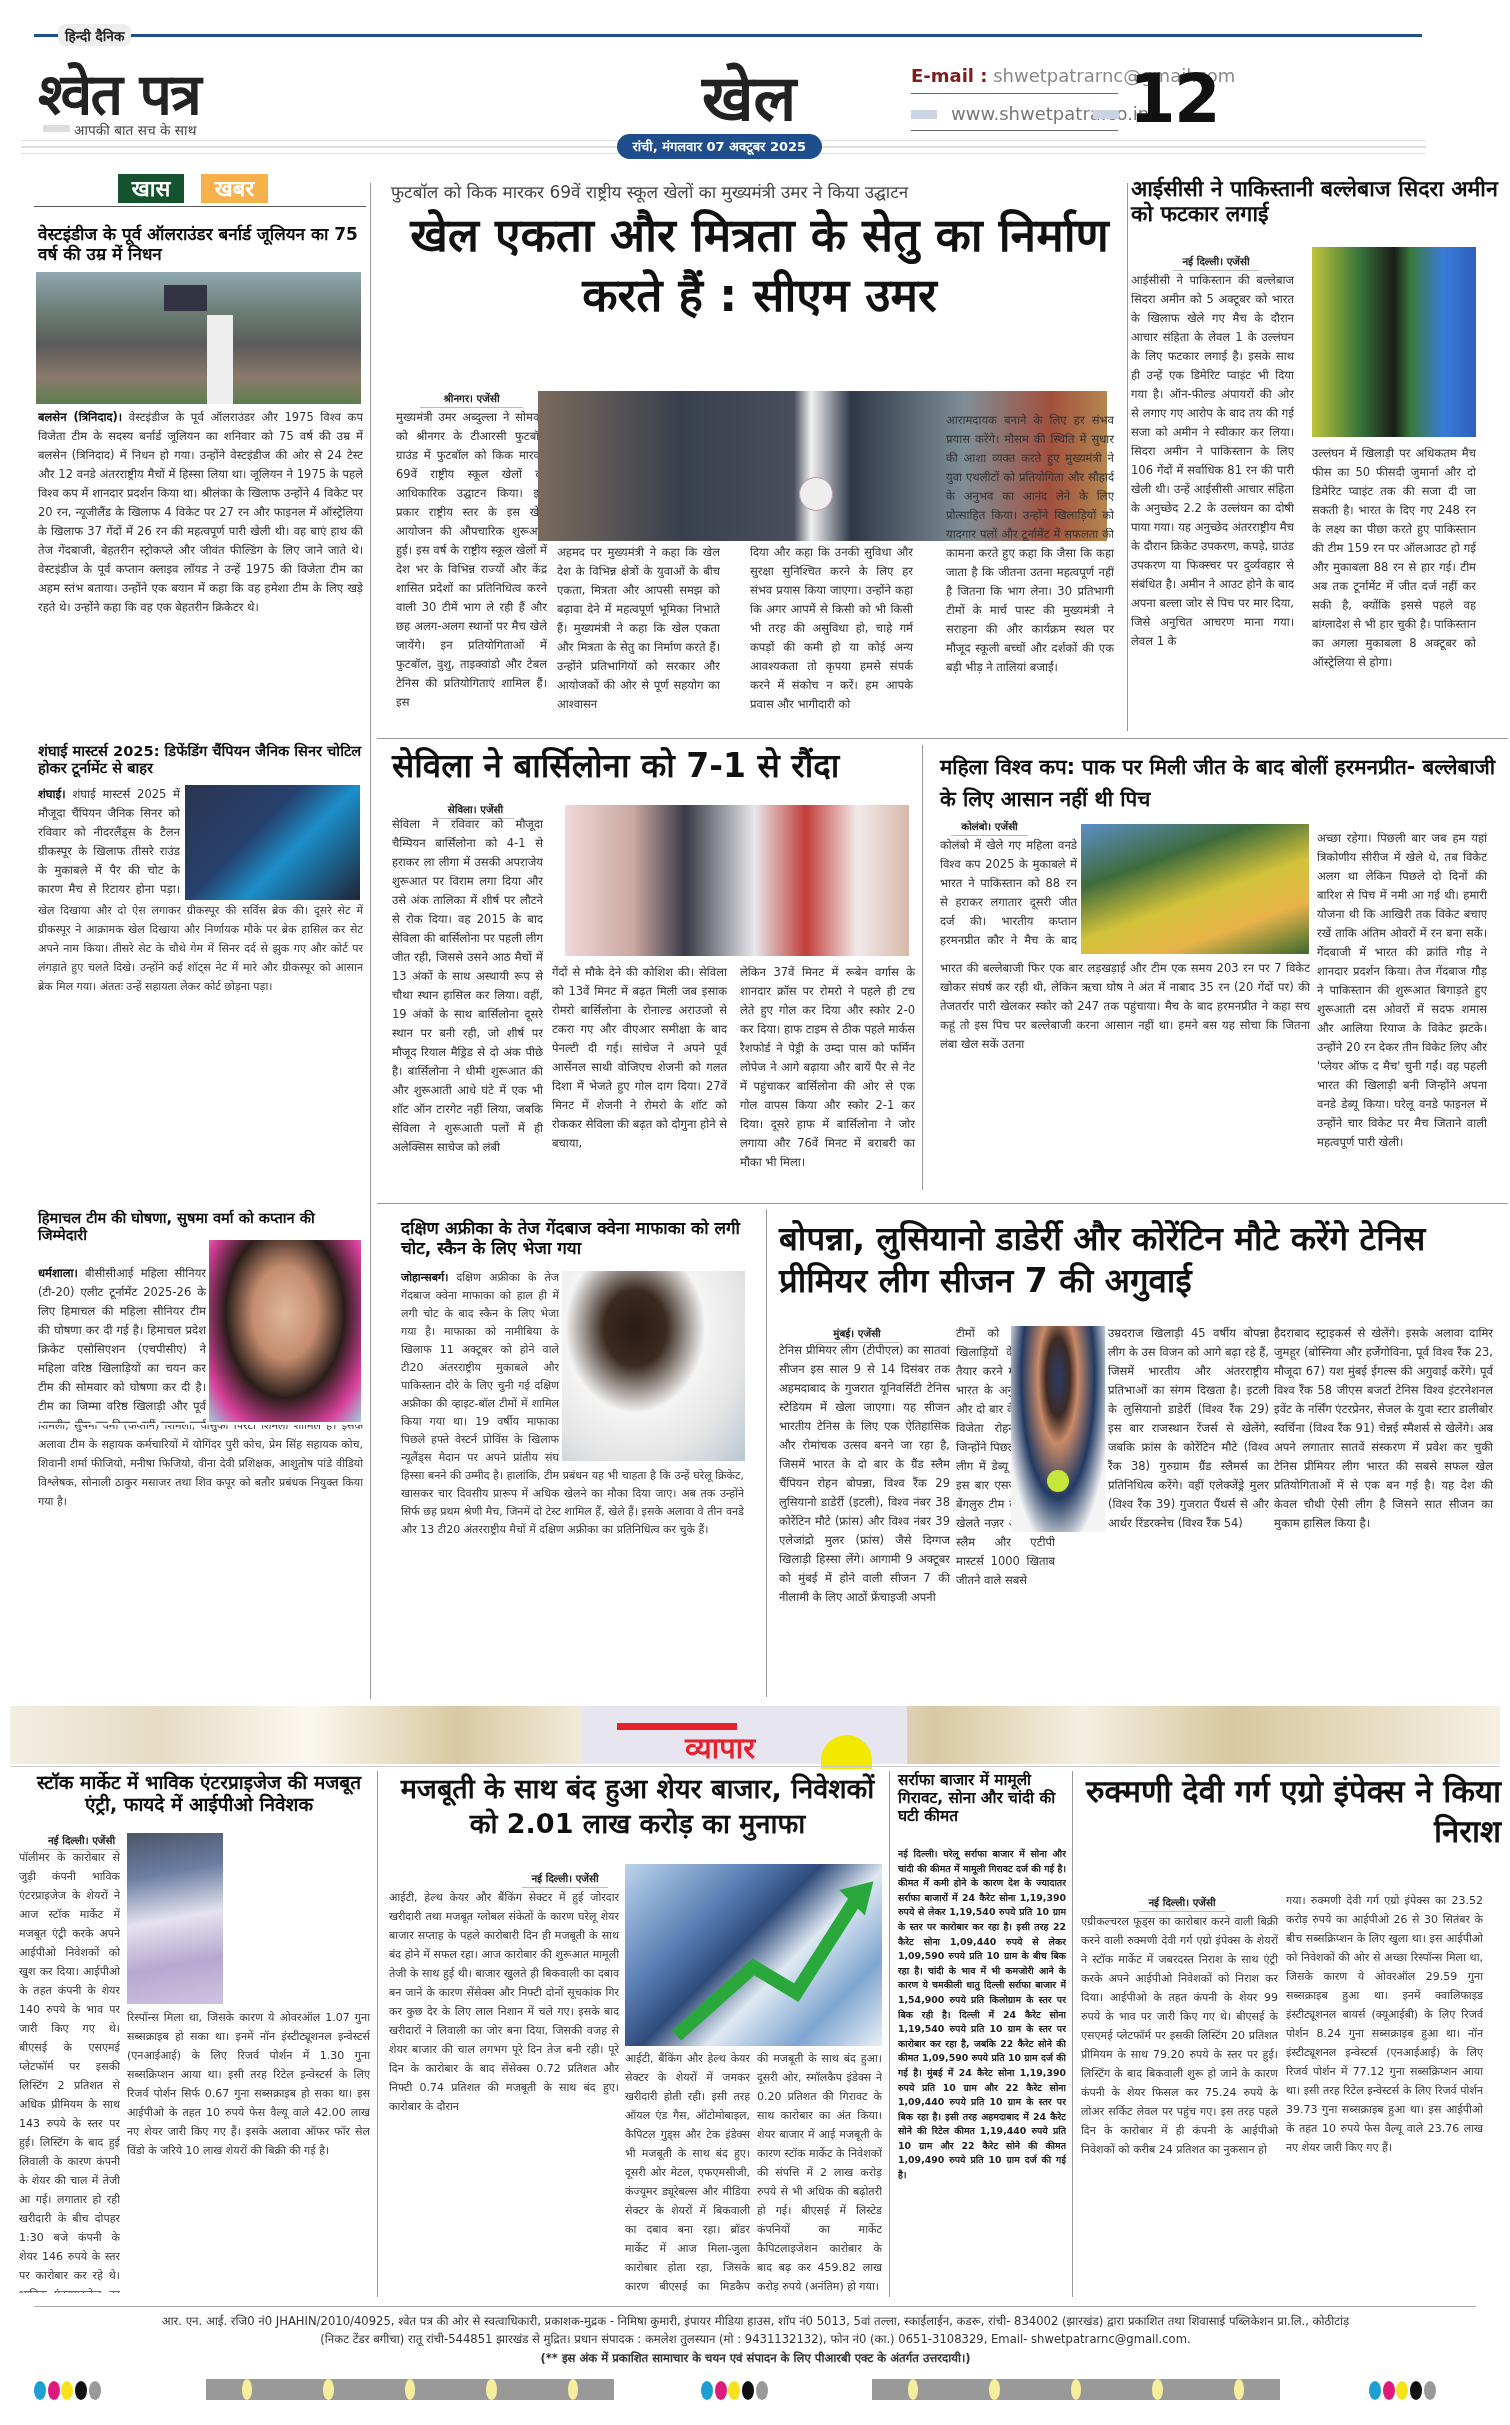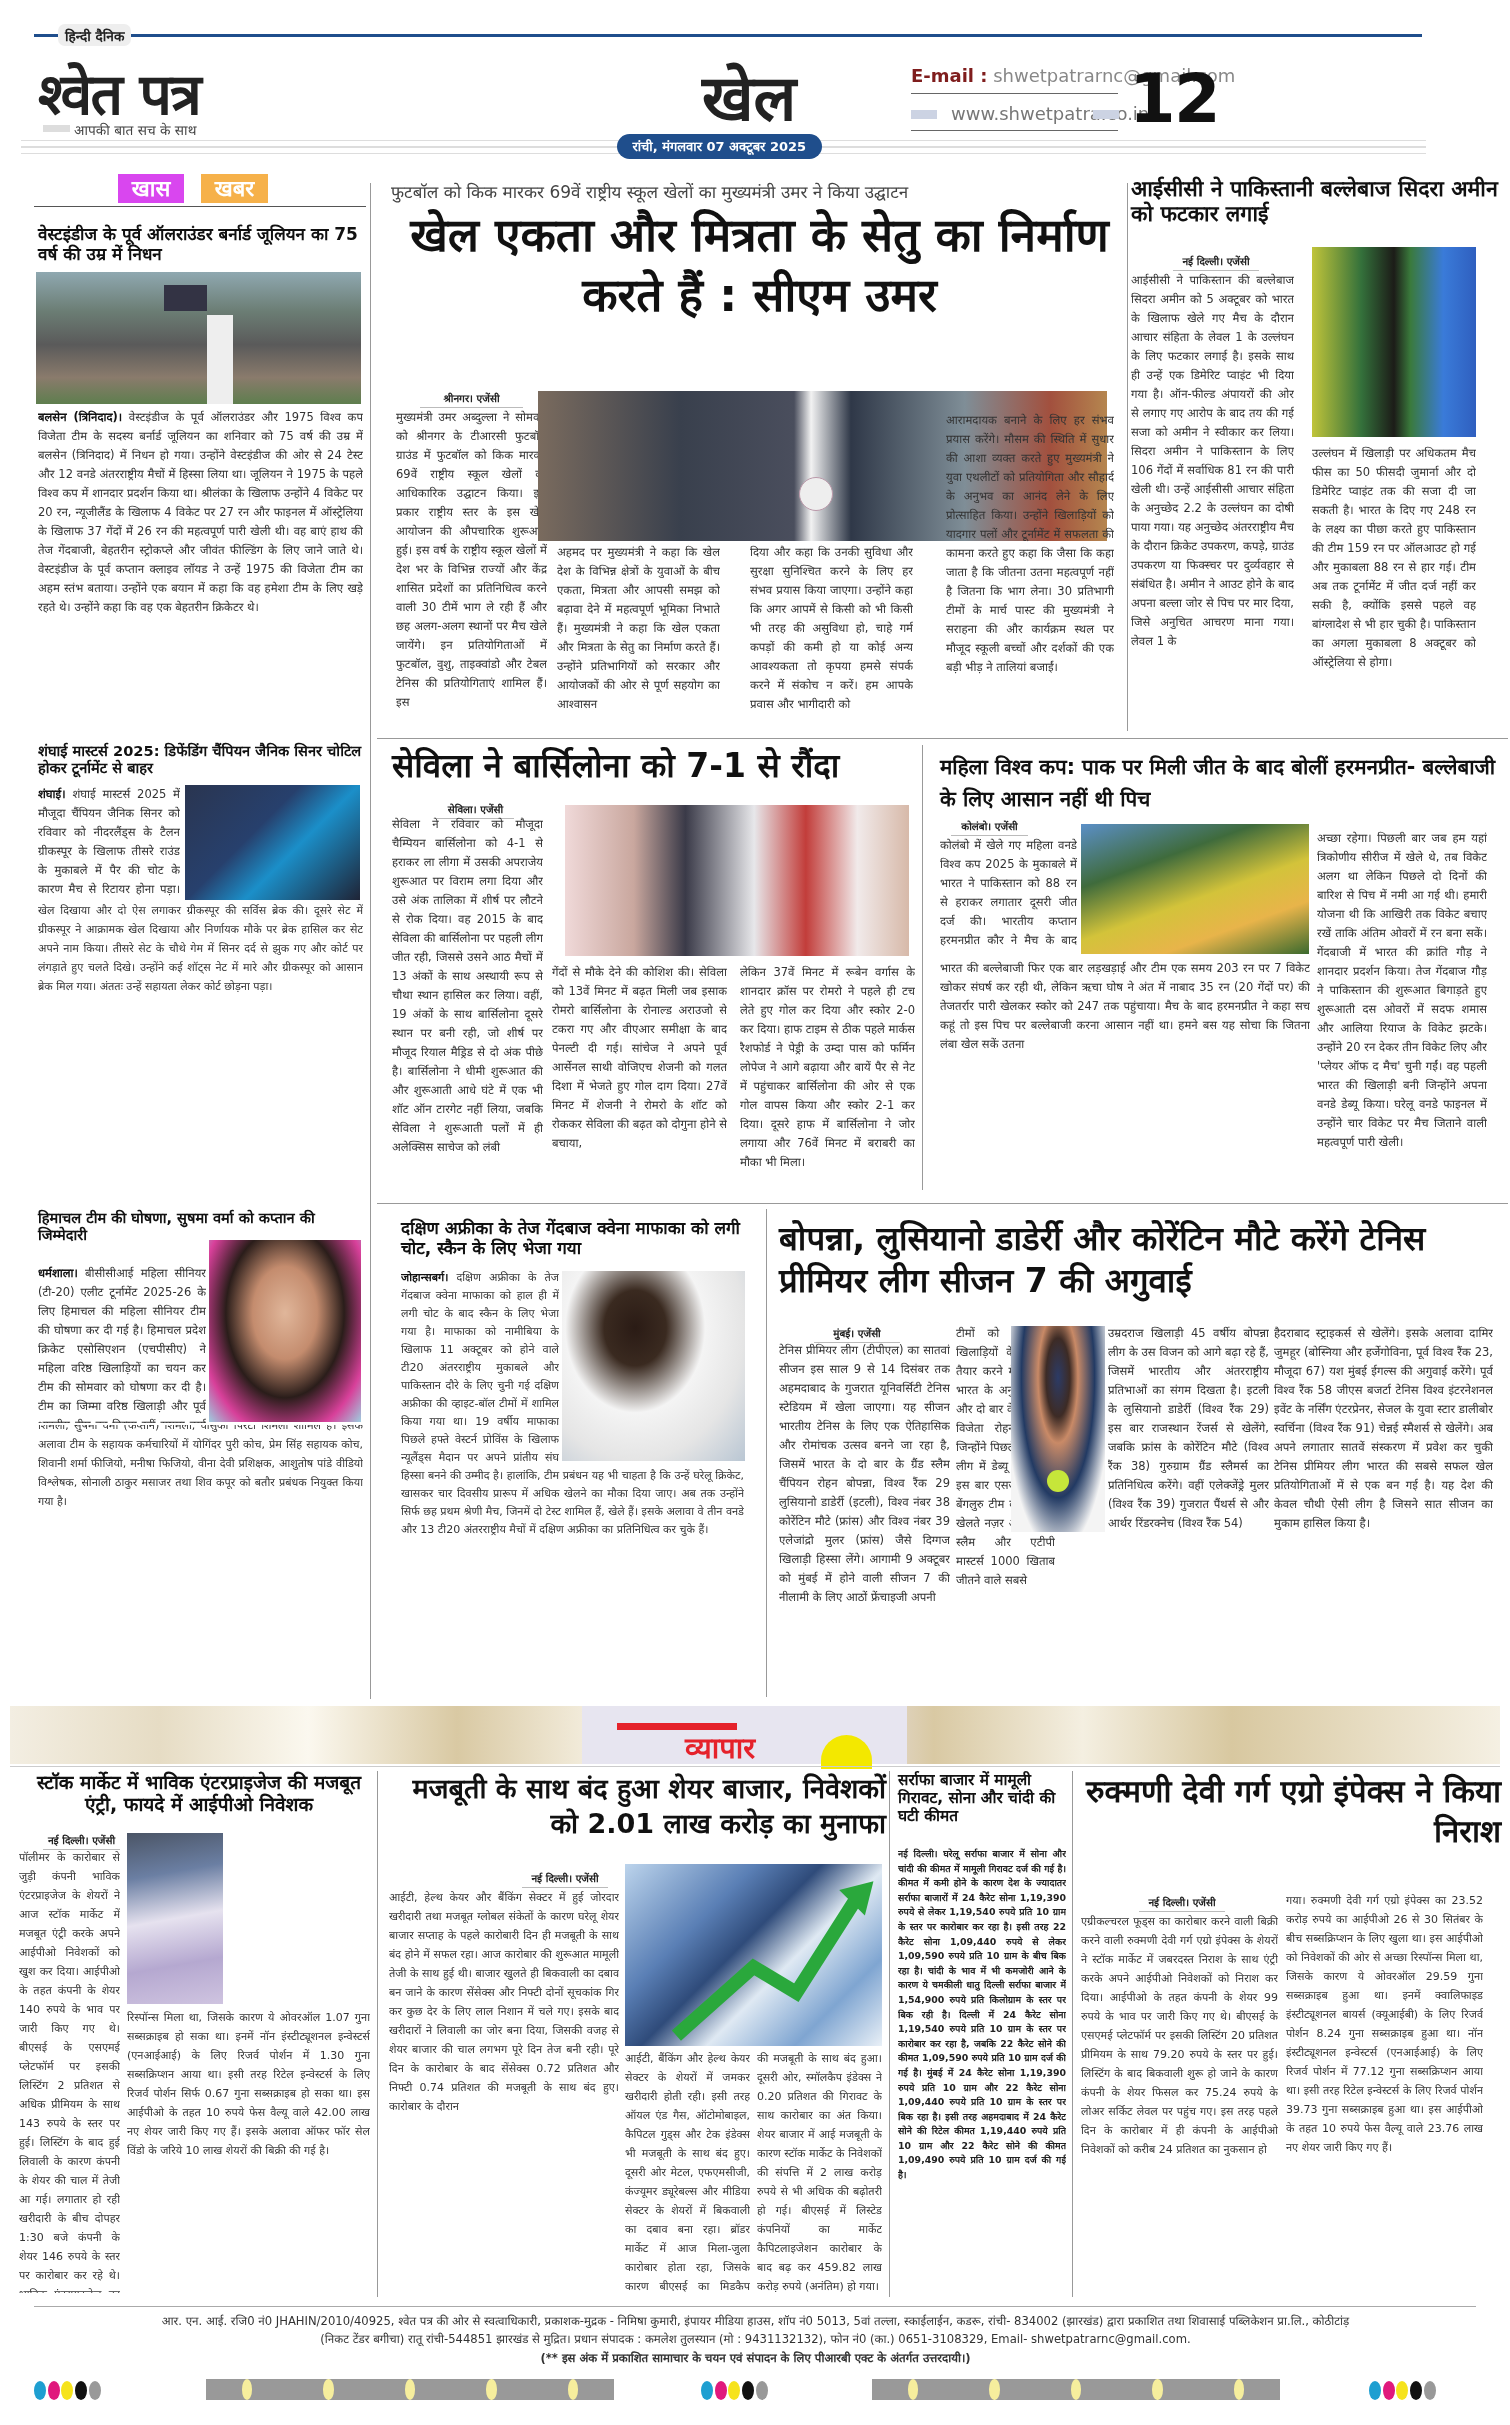--- a/index.html
+++ b/index.html
@@ -24,21 +24,21 @@
 .date-pill{left:617px;top:134px;background:#1f4e8c;color:#fff;border-radius:17px;padding:3.4px 15.4px;font-size:13px;font-weight:bold}
 .email{left:911px;top:65px;font-size:18px;color:#888}
 .email b{color:#7f1d1d}
 .email-line1{left:911px;top:93px;width:207px;height:0.9px;background:#666}
 .web{left:951px;top:103px;font-size:18px;color:#777}
 .web-bar-l{left:911px;top:110px;width:26px;height:8.6px;background:#ccd3e3}
 .web-bar-r{left:1093px;top:110px;width:26px;height:8.6px;background:#ccd3e3}
 .email-line2{left:911px;top:130px;width:207px;height:0.9px;background:#666}
 .page-no{left:1129px;top:60px;font-size:67px;font-weight:bold;color:#111;letter-spacing:-1.7px}
 
-.khas{left:118px;top:174px;background:#d946ef;color:#fff;font-size:22px;font-weight:bold;padding:0 13.7px;height:29px;line-height:29px}
+.khas{left:118px;top:174px;background:#14532d;color:#fff;font-size:22px;font-weight:bold;padding:0 13.7px;height:29px;line-height:29px}
 .khabar{left:201px;top:174px;background:#f6b14a;color:#fff;font-size:22px;font-weight:bold;padding:0 13.7px;height:29px;line-height:29px}
 
 .coins{left:10.3px;top:1706px;width:1490px;height:58px;background:linear-gradient(90deg,#f3eee2,#e6dcc4 10%,#fbf8ef 20%,#d9c9a3 30%,#f6f1e4 40%,#ece7f4 45%,#ece7f4 55%,#d9c9a3 62%,#f4efe1 72%,#d8c8a0 82%,#f5f0e3)}
 .vyapar-box{left:582px;top:1706px;width:325px;height:58px;background:#e7e5f0}
 .vyapar-red{left:617px;top:1723px;width:120px;height:6.9px;background:#e5222b}
 .vyapar-text{left:685px;top:1727px;color:#e5222b;font-size:29px;font-weight:bold}
 .vyapar-yellow{left:821px;top:1735px;width:51px;height:34px;background:#f3e800;border-radius:26px 26px 0 0}
 .footer-line{left:34px;top:2306px;width:1442px;height:0.9px;background:#aaa}
 .footer{left:26px;width:1459px;text-align:center;font-size:11.6px;color:#333}
 .dots{top:2381px;display:flex;gap:1.7px}
@@ -159,21 +159,21 @@
 <div class="hline" style="left:10.3px;top:1766px;width:1490px;background:#ccc"></div>
 
 <div class="abs hl" style="left:19px;top:1771px;width:360px;font-size:19px;text-align:center">स्टॉक मार्केट में भाविक एंटरप्राइजेज की मजबूत एंट्री, फायदे में आईपीओ निवेशक</div>
 <div class="abs dateline" style="left:43px;top:1833px;width:77px">नई दिल्ली। एजेंसी</div>
 <div class="abs body" style="left:19px;top:1848px;width:101px;height:445px;font-size:11px">पॉलीमर के कारोबार से जुड़ी कंपनी भाविक एंटरप्राइजेज के शेयरों ने आज स्टॉक मार्केट में मजबूत एंट्री करके अपने आईपीओ निवेशकों को खुश कर दिया। आईपीओ के तहत कंपनी के शेयर 140 रुपये के भाव पर जारी किए गए थे। बीएसई के एसएमई प्लेटफॉर्म पर इसकी लिस्टिंग 2 प्रतिशत से अधिक प्रीमियम के साथ 143 रुपये के स्तर पर हुई। लिस्टिंग के बाद हुई लिवाली के कारण कंपनी के शेयर की चाल में तेजी आ गई। लगातार हो रही खरीदारी के बीच दोपहर 1:30 बजे कंपनी के शेयर 146 रुपये के स्तर पर कारोबार कर रहे थे। भाविक एंटरप्राइजेज का 77 करोड़ रुपये का आईपीओ 25 से 30 सितंबर के बीच सब्सक्रिप्शन के लिए खुला था। इस आईपीओ को निवेशकों की ओर से ठंडा</div>
 <div class="photo" style="left:127px;top:1833px;width:96px;height:171px;background:linear-gradient(170deg,#4b5566,#6b7fa3 25%,#e6e2ef 50%,#b5a8d0 75%,#cfc4e0)"></div>
 <div class="abs body" style="left:127px;top:2008px;width:243px;height:288px;font-size:11px">रिस्पॉन्स मिला था, जिसके कारण ये ओवरऑल 1.07 गुना सब्सक्राइब हो सका था। इनमें नॉन इंस्टीट्यूशनल इन्वेस्टर्स (एनआईआई) के लिए रिजर्व पोर्शन में 1.30 गुना सब्सक्रिप्शन आया था। इसी तरह रिटेल इन्वेस्टर्स के लिए रिजर्व पोर्शन सिर्फ 0.67 गुना सब्सक्राइब हो सका था। इस आईपीओ के तहत 10 रुपये फेस वैल्यू वाले 42.00 लाख नए शेयर जारी किए गए हैं। इसके अलावा ऑफर फॉर सेल विंडो के जरिये 10 लाख शेयरों की बिक्री की गई है।</div>
 
 <div class="vline" style="left:377px;top:1771px;height:526px"></div>
 
-<div class="abs hl" style="left:389px;top:1771px;width:497px;font-size:27px;text-align:right;line-height:1.3">मजबूती के साथ बंद हुआ शेयर बाजार, निवेशकों को 2.01 लाख करोड़ का मुनाफा</div>
+<div class="abs hl" style="left:389px;top:1771px;width:497px;font-size:27px;text-align:center;line-height:1.3">मजबूती के साथ बंद हुआ शेयर बाजार, निवेशकों को 2.01 लाख करोड़ का मुनाफा</div>
 <div class="abs dateline" style="left:522px;top:1871px;width:86px">नई दिल्ली। एजेंसी</div>
 <div class="abs body" style="left:389px;top:1888px;width:230px;height:408px;font-size:11px">आईटी, हेल्थ केयर और बैंकिंग सेक्टर में हुई जोरदार खरीदारी तथा मजबूत ग्लोबल संकेतों के कारण घरेलू शेयर बाजार सप्ताह के पहले कारोबारी दिन ही मजबूती के साथ बंद होने में सफल रहा। आज कारोबार की शुरूआत मामूली तेजी के साथ हुई थी। बाजार खुलते ही बिकवाली का दबाव बन जाने के कारण सेंसेक्स और निफ्टी दोनों सूचकांक गिर कर कुछ देर के लिए लाल निशान में चले गए। इसके बाद खरीदारों ने लिवाली का जोर बना दिया, जिसकी वजह से शेयर बाजार की चाल लगभग पूरे दिन तेज बनी रही। पूरे दिन के कारोबार के बाद सेंसेक्स 0.72 प्रतिशत और निफ्टी 0.74 प्रतिशत की मजबूती के साथ बंद हुए। कारोबार के दौरान</div>
 <div class="photo" style="left:625px;top:1864px;width:257px;height:182px;background:linear-gradient(135deg,#bcd4ec,#5a7fb5 30%,#2f4b7a 45%,#dfe9f3 60%,#7fa5d1 80%,#e9f0f7)">
   <svg width="257" height="182" viewBox="0 0 300 212">
       <polyline points="60,200 150,120 200,150 270,40" fill="none" stroke="#2aa83c" stroke-width="16"></polyline>
       <polygon points="250,30 290,20 280,60" fill="#2aa83c"></polygon>
     </svg>
 </div>
 <div class="abs body" style="left:625px;top:2049px;width:125px;height:247px;font-size:11px">आईटी, बैंकिंग और हेल्थ केयर सेक्टर के शेयरों में जमकर खरीदारी होती रही। इसी तरह ऑयल एंड गैस, ऑटोमोबाइल, कैपिटल गुड्स और टेक इंडेक्स भी मजबूती के साथ बंद हुए। दूसरी ओर मेटल, एफएमसीजी, कंज्यूमर ड्यूरेबल्स और मीडिया सेक्टर के शेयरों में बिकवाली का दबाव बना रहा। ब्रॉडर मार्केट में आज मिला-जुला कारोबार होता रहा, जिसके कारण बीएसई का मिडकैप इंडेक्स 0.68 प्रतिशत</div>
 <div class="abs body" style="left:757px;top:2049px;width:125px;height:247px;font-size:11px">की मजबूती के साथ बंद हुआ। दूसरी ओर, स्मॉलकैप इंडेक्स ने 0.20 प्रतिशत की गिरावट के साथ कारोबार का अंत किया। शेयर बाजार में आई मजबूती के कारण स्टॉक मार्केट के निवेशकों की संपत्ति में 2 लाख करोड़ रुपये से भी अधिक की बढ़ोतरी हो गई। बीएसई में लिस्टेड कंपनियों का मार्केट कैपिटलाइजेशन कारोबार के बाद बढ़ कर 459.82 लाख करोड़ रुपये (अनंतिम) हो गया।</div>

